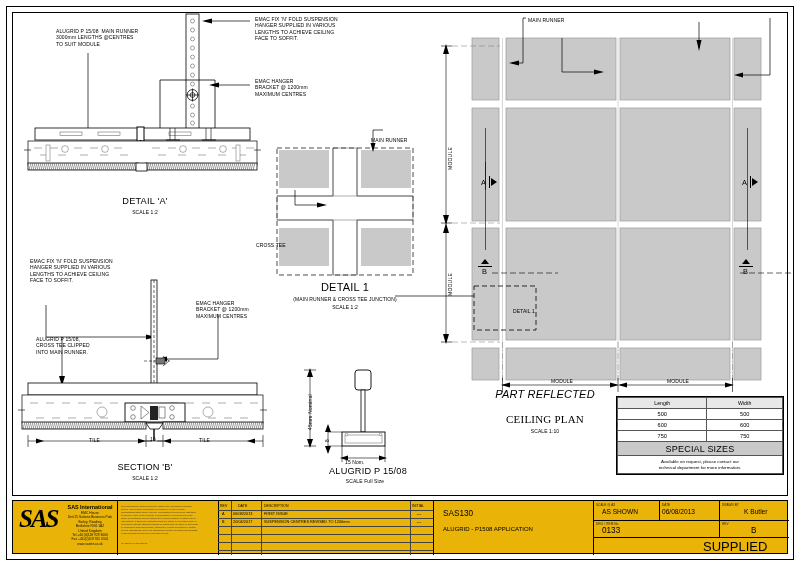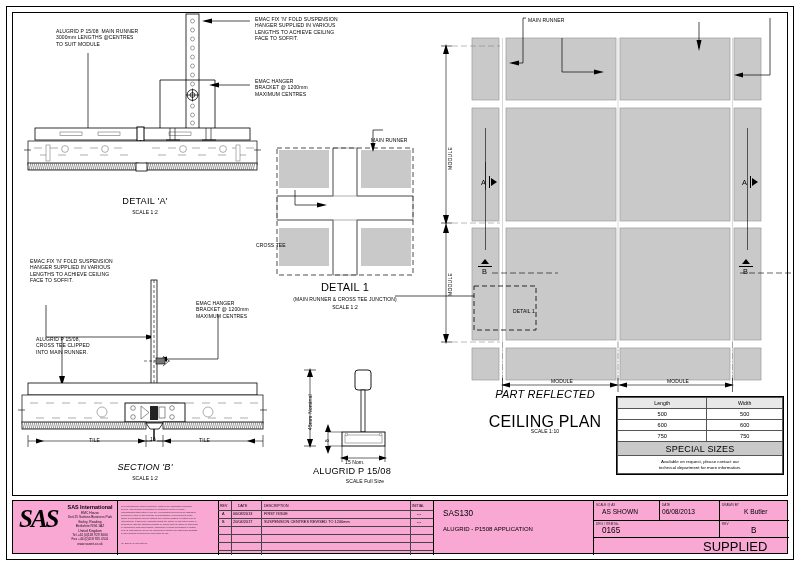--- a/index.html
+++ b/index.html
@@ -119,21 +119,21 @@
     background: #fff;
     padding: 1px 2px;
   }
 
   
   #titleblock {
     position: absolute;
     left: 12px; top: 500px;
     width: 776px; height: 54px;
     border: 1px solid #000;
-    background: #f9a8d4;
+    background: #eab308;
   }
   .tb-div { position: absolute; background: #000; width: 1px; }
   .tb-divh { position: absolute; background: #000; height: 1px; }
   .tb-lbl {
     position: absolute;
     font-size: 3.1px;
     letter-spacing: 0.05px;
     color: #222;
     white-space: pre;
   }
@@ -419,21 +419,21 @@
     <path d="M36,183.5 L44,186 L36,188.5 Z" fill="#000"></path>
     <path d="M138,183.5 L146,186 L138,188.5 Z" fill="#000"></path>
     <path d="M171,183.5 L163,186 L171,188.5 Z" fill="#000"></path>
     <path d="M255,183.5 L247,186 L255,188.5 Z" fill="#000"></path>
     <path d="M146,186 L152,186 M157,186 L163,186" stroke="#000" stroke-width="0.6"></path>
   </svg>
 
   <div class="lbl" style="left:89px; top:437px;">TILE</div>
   <div class="lbl" style="left:199px; top:437px;">TILE</div>
   <div class="lbl" style="left:150px; top:436px;">16</div>
-  <div class="ttl" style="left:60px; top:462px; width:170px;font-style:italic;">SECTION 'B'</div>
+  <div class="ttl" style="left:60px; top:462px; width:170px;">SECTION 'B'</div>
   <div class="ttl-sub" style="left:60px; top:475px; width:170px;">SCALE 1:2</div>
 
   <svg style="left:255px; top:140px; width:185px; height:160px;">
 
     <rect x="78" y="8" width="24" height="127" fill="#fff" stroke="#9a9a9a" stroke-width="0.8"></rect>
 
     <rect x="22" y="56" width="136" height="24" fill="#fff" stroke="#9a9a9a" stroke-width="0.8"></rect>
     <path d="M22,56 L78,56 M102,56 L158,56 M22,80 L78,80 M102,80 L158,80" stroke="#555" stroke-width="0.8"></path>
     <path d="M78,8 L78,56 M78,80 L78,135 M102,8 L102,56 M102,80 L102,135" stroke="#555" stroke-width="0.8"></path>
 
@@ -485,21 +485,21 @@
     <path d="M28,64 L42,64 M28,78 L42,78" stroke="#000" stroke-width="0.5" stroke-dasharray="0"></path>
 
     <path d="M42,90 L85,90" stroke="#000" stroke-width="0.6"></path>
     <path d="M48,87.5 L40,90 L48,92.5 Z" fill="#000"></path>
     <path d="M79,87.5 L87,90 L79,92.5 Z" fill="#000"></path>
     <path d="M42,78 L42,94 M85,78 L85,94" stroke="#000" stroke-width="0.6"></path>
   </svg>
   <div class="vtext" style="left:308px; top:430px; font-size:4.8px;">45mm Nominal</div>
   <div class="vtext" style="left:325px; top:442px; font-size:4.8px;">8</div>
   <div class="lbl" style="left:345px; top:459px;">15 Nom.</div>
-  <div class="ttl" style="left:282px; top:466px; width:140px;">ALUGRID P 15/08</div>
+  <div class="ttl" style="left:298px; top:466px; width:140px;">ALUGRID P 15/08</div>
   <div class="ttl-sub" style="left:295px; top:478px; width:140px;">SCALE Full Size</div>
 
   <div class="lbl" style="left:528px; top:17px;">MAIN RUNNER</div>
   <div class="lbl" style="left:528px; top:38px;">CROSS TEE</div>
   <div class="lbl" style="left:528px; top:53px;">CROSS TEE (NOGGING)</div>
 
   <svg style="left:440px; top:10px; width:352px; height:390px;">
 
     <rect x="32" y="28" width="27" height="62" fill="#c9c9c9" stroke="#9a9a9a" stroke-width="0.7"></rect>
     <rect x="66" y="28" width="110" height="62" fill="#c9c9c9" stroke="#9a9a9a" stroke-width="0.7"></rect>
@@ -588,21 +588,21 @@
   <div class="secmark" style="left:743px; top:267px;">B</div>
 
   <div class="lbl" style="left:513px; top:308px; background:#c9c9c9;">DETAIL 1</div>
 
   <div class="vtext" style="left:447px; top:170px;">MODULE</div>
   <div class="vtext" style="left:447px; top:296px;">MODULE</div>
   <div class="lbl" style="left:551px; top:378px;">MODULE</div>
   <div class="lbl" style="left:667px; top:378px;">MODULE</div>
 
   <div class="ttl" style="left:470px; top:388px; width:150px; font-size:11px;font-style:italic;">PART REFLECTED</div>
-  <div class="ttl" style="left:470px; top:413px; width:150px; font-size:16px;">CEILING PLAN</div>
+  <div class="ttl" style="left:470px; top:413px; width:150px; font-size:11px;font-family:Liberation Serif, serif;">CEILING PLAN</div>
   <div class="ttl-sub" style="left:470px; top:428px; width:150px;">SCALE 1:10</div>
 
   <div class="modtable" style="left:616px; top:396px; width:168px;">
     <table>
       <tbody>
       <tr>
         <td class="mt-head">Length</td>
         <td class="mt-head">Width</td>
       </tr>
       <tr>
@@ -695,19 +695,19 @@
     <div class="tb-div" style="left:706px; top:19px; height:17px;"></div>
 
     <div class="tb-lbl" style="left:583px; top:2px;">SCALE @ A3</div>
     <div class="tb-val" style="left:589px; top:7px;">AS SHOWN</div>
     <div class="tb-lbl" style="left:649px; top:2px;">DATE</div>
     <div class="tb-val" style="left:649px; top:7px;">06/08/2013</div>
     <div class="tb-lbl" style="left:709px; top:2px;">DRAWN BY</div>
     <div class="tb-val" style="left:731px; top:7px;">K Butler</div>
 
     <div class="tb-lbl" style="left:583px; top:21px;">DRG / ITEM No.</div>
-    <div class="tb-val-lg" style="left:589px; top:25px;">0165</div>
+    <div class="tb-val-lg" style="left:589px; top:25px;">0133</div>
     <div class="tb-lbl" style="left:709px; top:21px;">REV</div>
     <div class="tb-val-lg" style="left:738px; top:25px;">B</div>
 
     <div class="tb-val-xl" style="left:690px; top:38px;">SUPPLIED</div>
   </div>
 </div>
 
 </body></html>

